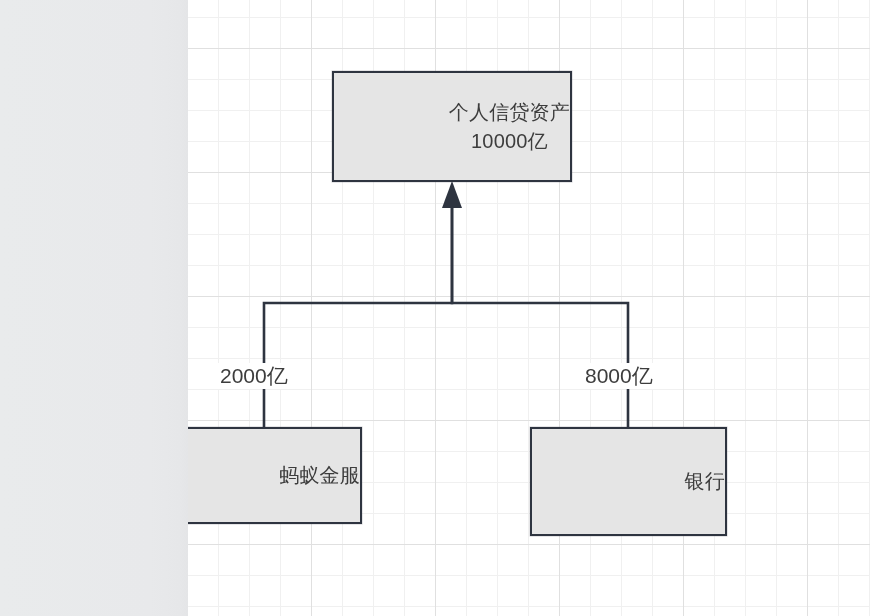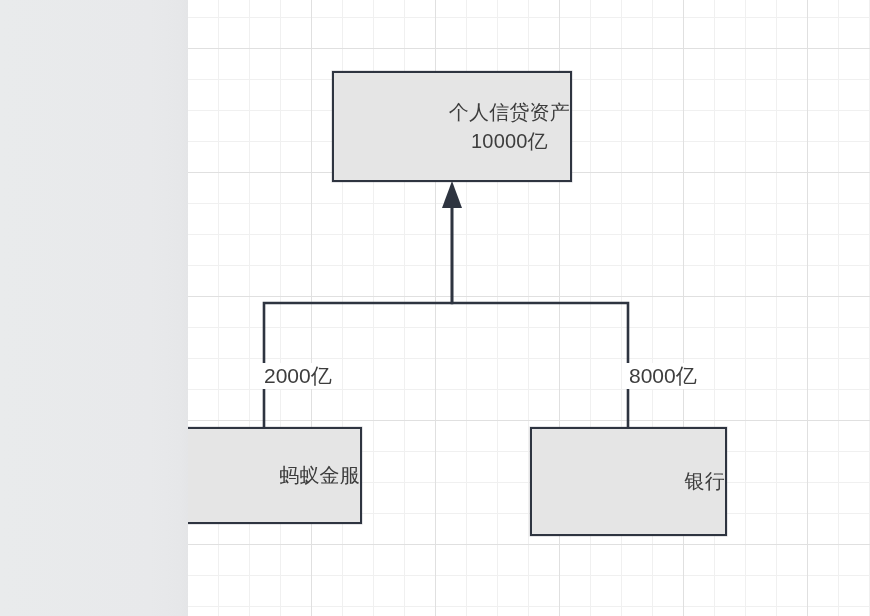--- a/index.html
+++ b/index.html
@@ -120,21 +120,20 @@
   .edge-label {
     position: absolute;
     z-index: 4;
     color: #3d3d3d;
     font-size: 21px;
     line-height: 24px;
     background: #ffffff;
     padding: 1px 6px;
     white-space: nowrap;
     user-select: none;
-    margin-left: 44px;
   }
   #edge-label-left {
     left: 214px;
     top: 363px;
   }
   #edge-label-right {
     left: 579px;
     top: 363px;
     text-align: center;
   }

